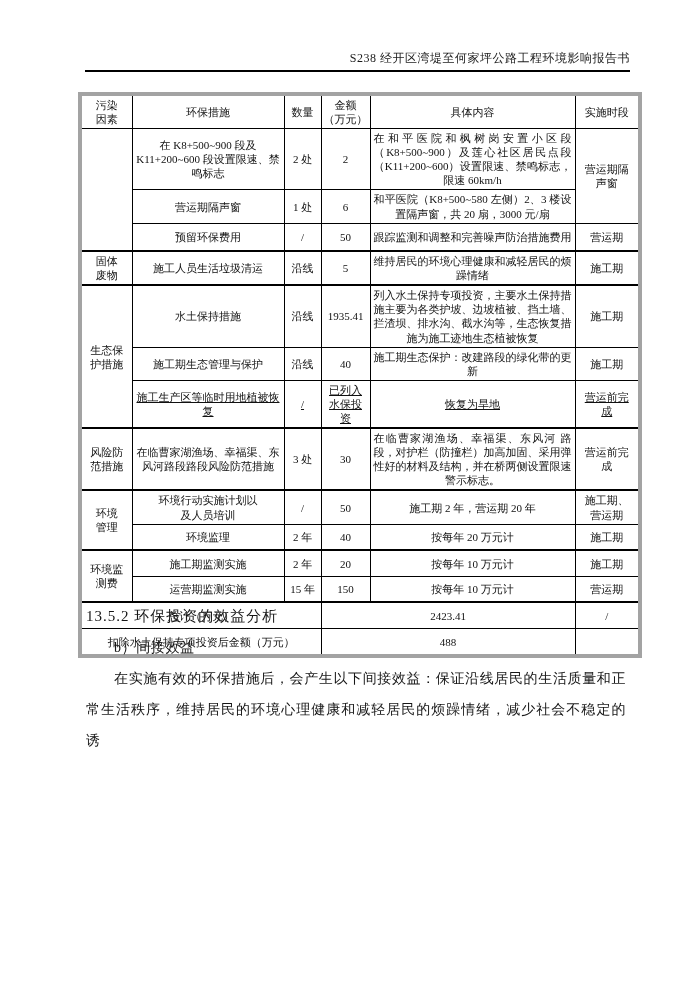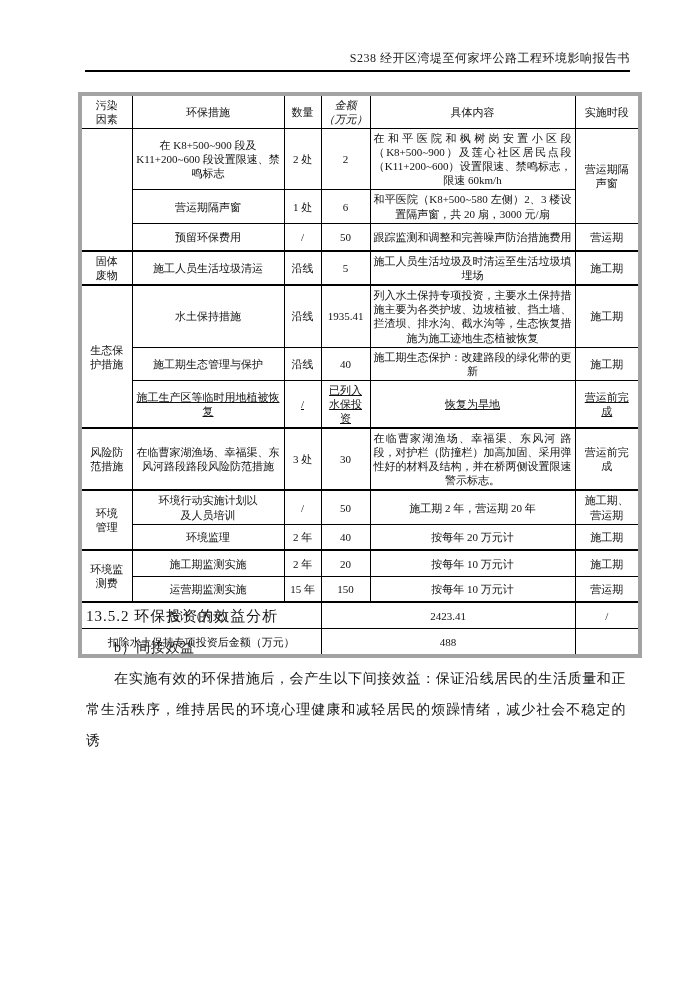--- a/index.html
+++ b/index.html
@@ -29,21 +29,21 @@
   table.env th, table.env td {
     border:1px solid #000;
     font-weight:normal;
     font-size:11px; line-height:1.28;
     padding:2px 3px;
     text-align:center; vertical-align:middle;
     white-space:pre-line;
     color:#111;
   }
   table.env .factor-cell { padding:2px 4px; }
-  table.env .amount-head { padding:2px 1px;font-style:italic; }
+  table.env .amount-head { padding:2px 1px; }
   table.env .period-cell { padding:2px 5px; }
   table.env td.content-cell { text-align:justify; text-align-last:center; padding:2px 3px; }
   tr.gt th, tr.gt td { border-top:2px solid #000; }
   tr.u td { text-decoration:underline; }
 
   .content {
     position:absolute; top:606px; left:86px; width:540px;
     font-size:14px; letter-spacing:0.6px; color:#161616;
   }
   .sec-heading {
@@ -109,21 +109,21 @@
         <td class="content-cell">跟踪监测和调整和完善噪声防治措施费用</td>
         <td class="period-cell">营运期</td>
       </tr>
 
       <tr class="gt" style="height:28px">
         <td class="factor-cell">固体
 废物</td>
         <td>施工人员生活垃圾清运</td>
         <td>沿线</td>
         <td>5</td>
-        <td class="content-cell">施工人员生活垃圾及时清运至生活垃圾填埋场</td>
+        <td class="content-cell">维持居民的环境心理健康和减轻居民的烦躁情绪</td>
         <td class="period-cell">施工期</td>
       </tr>
 
       <tr class="gt" style="height:56px">
         <td class="factor-cell" rowspan="3">生态保
 护措施</td>
         <td>水土保持措施</td>
         <td>沿线</td>
         <td>1935.41</td>
         <td class="content-cell">列入水土保持专项投资，主要水土保持措施主要为各类护坡、边坡植被、挡土墙、拦渣坝、排水沟、截水沟等，生态恢复措施为施工迹地生态植被恢复</td>

